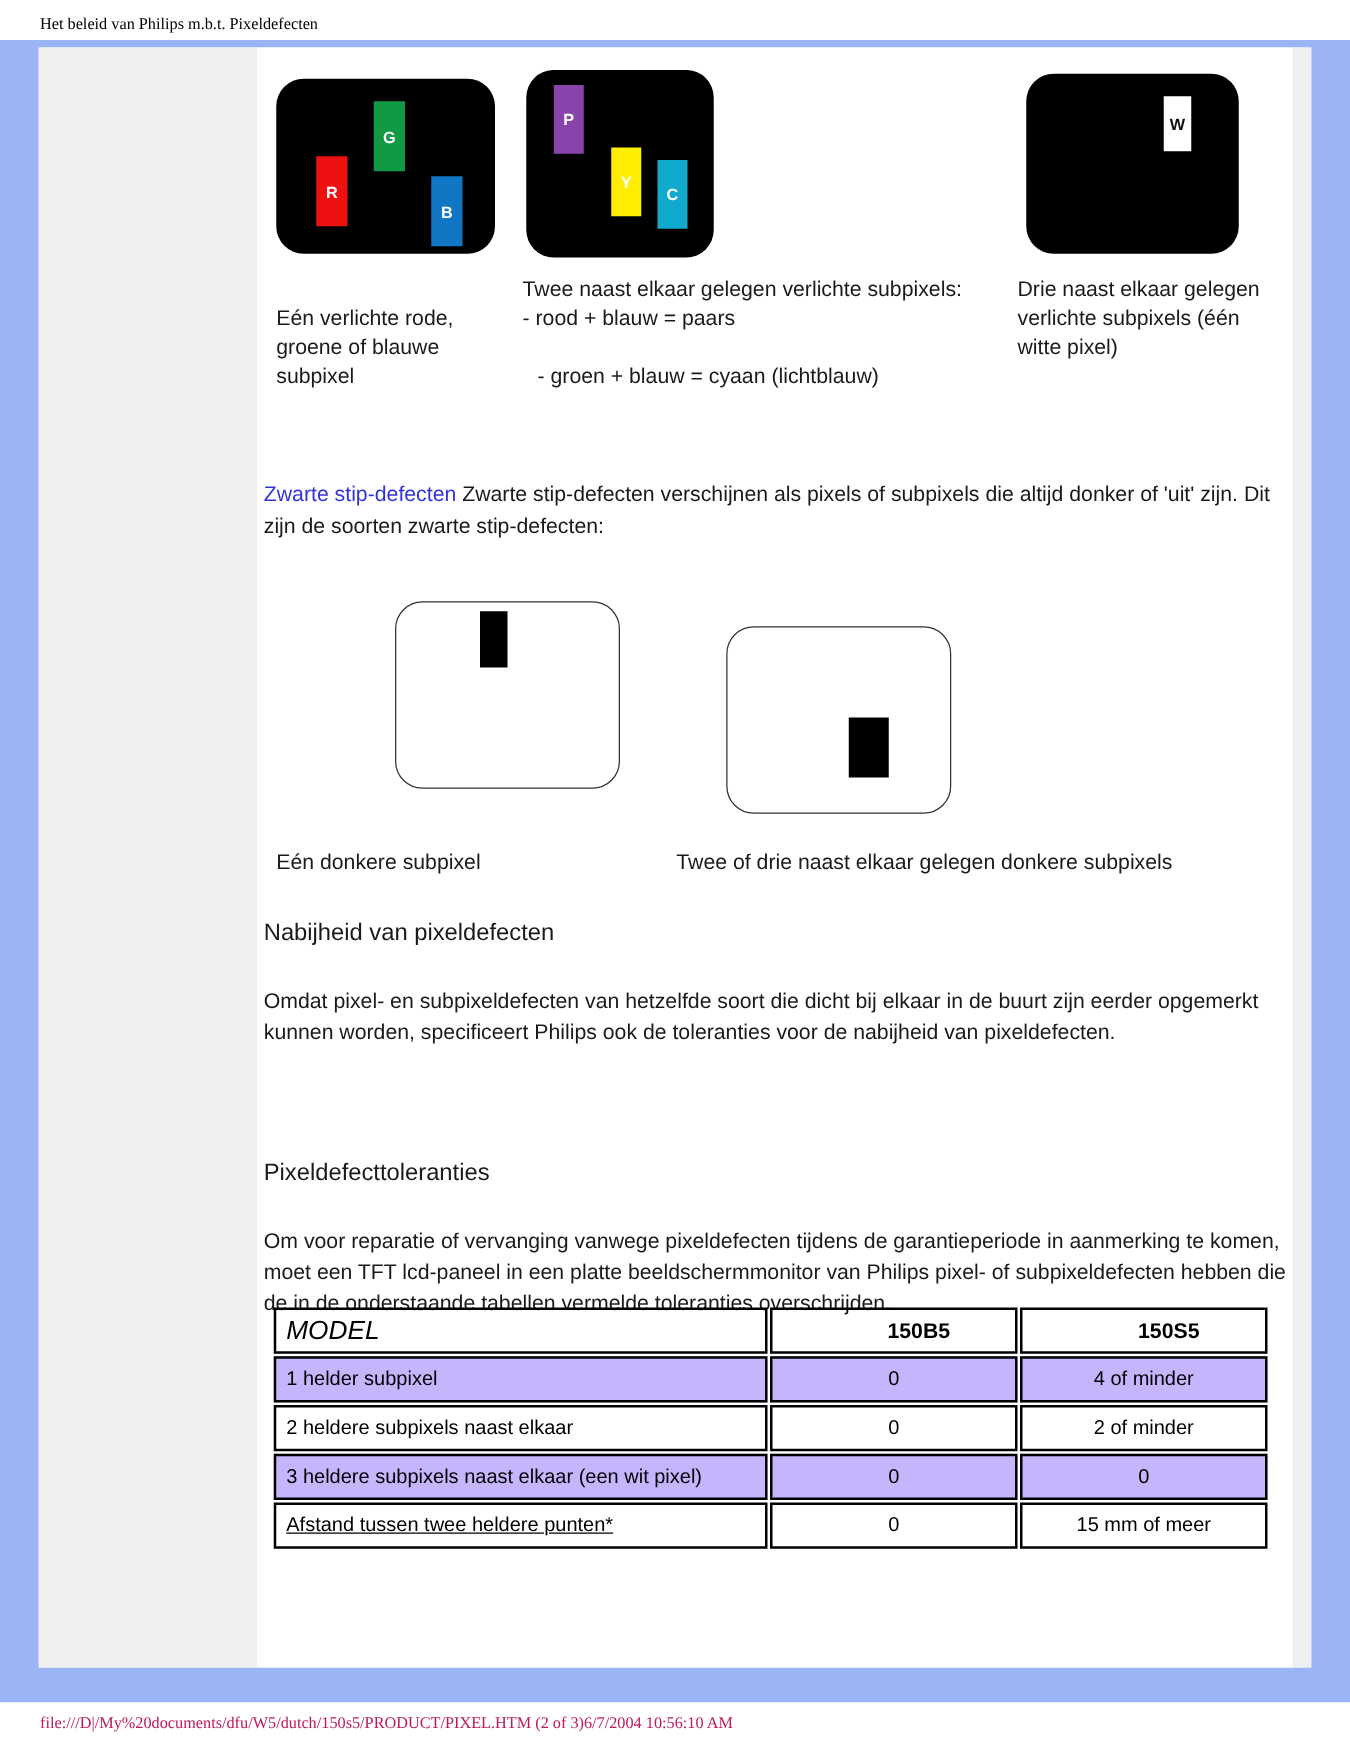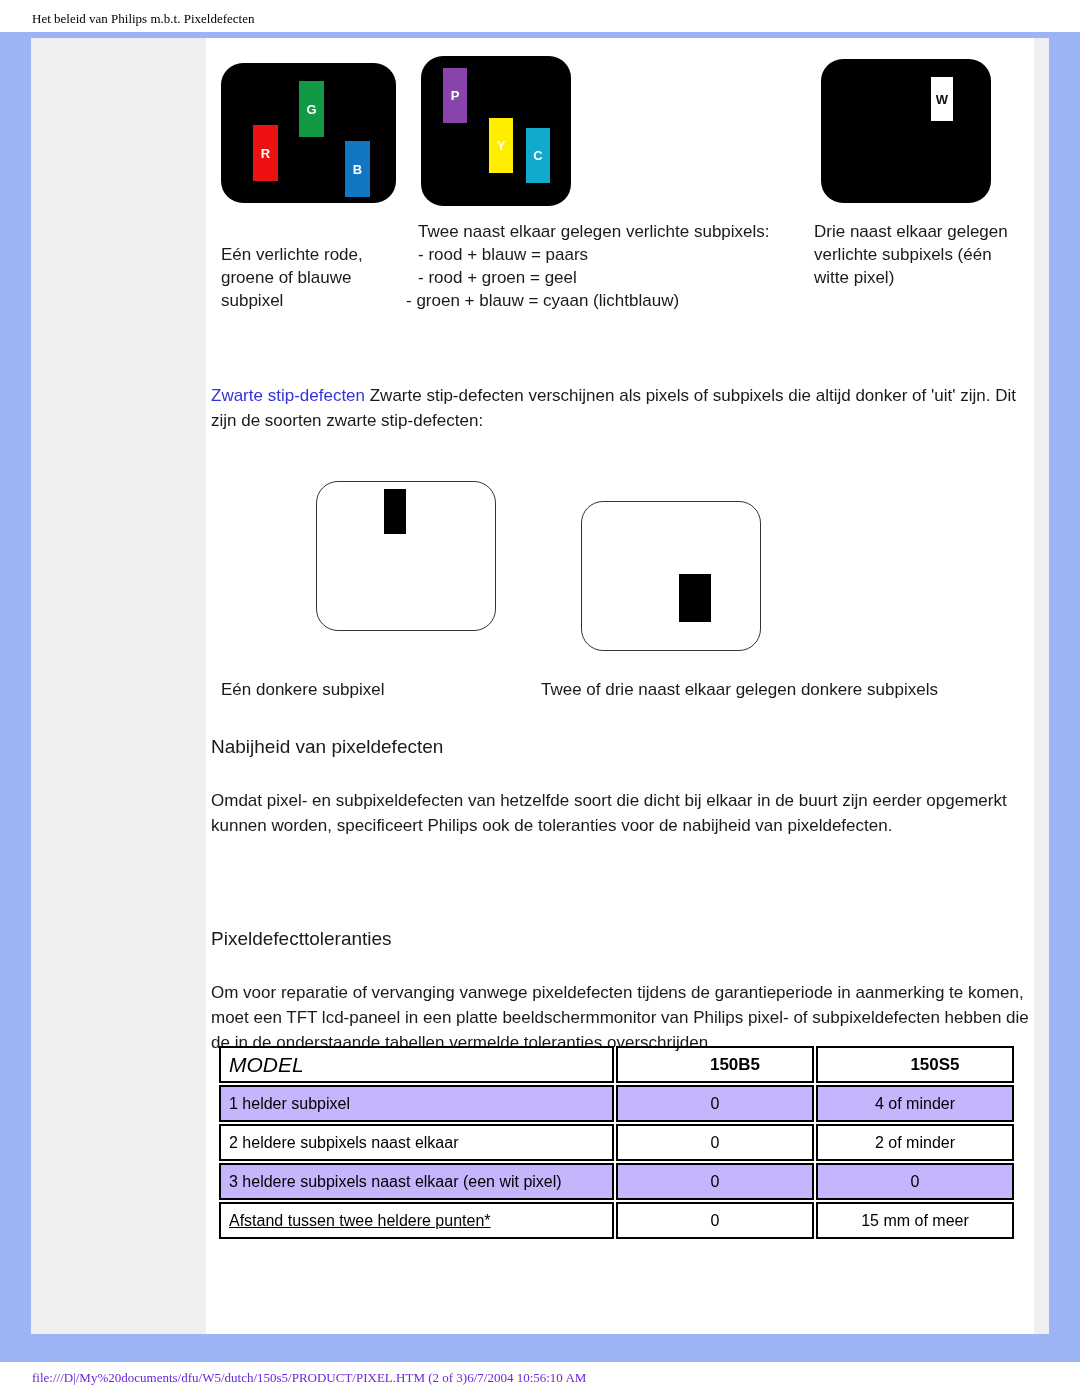--- a/index.html
+++ b/index.html
@@ -39,21 +39,21 @@
     width: 1080px;
     height: 35px;
     background: #ffffff;
   }
   .page-footer-text {
     position: absolute;
     left: 32px;
     top: 8px;
     font-family: "Liberation Serif", serif;
     font-size: 13px;
-    color: #6d28d9;
+    color: #be185d;
     white-space: nowrap;
   }
 
   
   .blue-frame {
     position: absolute;
     left: 0;
     top: 32px;
     width: 1080px;
     height: 1330px;
@@ -247,22 +247,21 @@
 
         <div class="panel-dark" style="left:615px; top:6px; width:170px; height:144px;">
           <div class="sub" style="left:110px; top:18px; width:22px; height:44px; background:#ffffff; color:#111111;">W</div>
         </div>
       </div>
 
       <div class="cap" style="left:15px; top:205px; width:170px;">Eén verlichte rode, groene of blauwe subpixel</div>
 
       <div class="cap" style="left:212px; top:182px; width:400px;">Twee naast elkaar gelegen verlichte subpixels:</div>
       <div class="cap" style="left:212px; top:205px; width:400px;">- rood + blauw = paars</div>
-      <div class="cap" style="left:212px; top:228px; width:400px;">- rood + groen = geel</div>
-      <div class="cap" style="left:200px; top:251px; width:400px;">- groen + blauw = cyaan (lichtblauw)</div>
+      <div class="cap" style="left:224px; top:251px; width:400px;">- groen + blauw = cyaan (lichtblauw)</div>
 
       <div class="cap" style="left:608px; top:182px; width:195px;">Drie naast elkaar gelegen verlichte subpixels (één witte pixel)</div>
 
       <div class="para" style="left:5px; top:345px; width:820px;"><span class="link-blue">Zwarte stip-defecten</span><span> Zwarte stip-defecten verschijnen als pixels of subpixels die altijd donker of 'uit' zijn. Dit zijn de soorten zwarte stip-defecten:</span></div>
 
       <div>
         <div class="panel-light" style="left:110px; top:443px; width:178px; height:148px;">
           <div class="dark-sub" style="left:67px; top:7px; width:22px; height:45px;"></div>
         </div>
         <div class="panel-light" style="left:375px; top:463px; width:178px; height:148px;">

